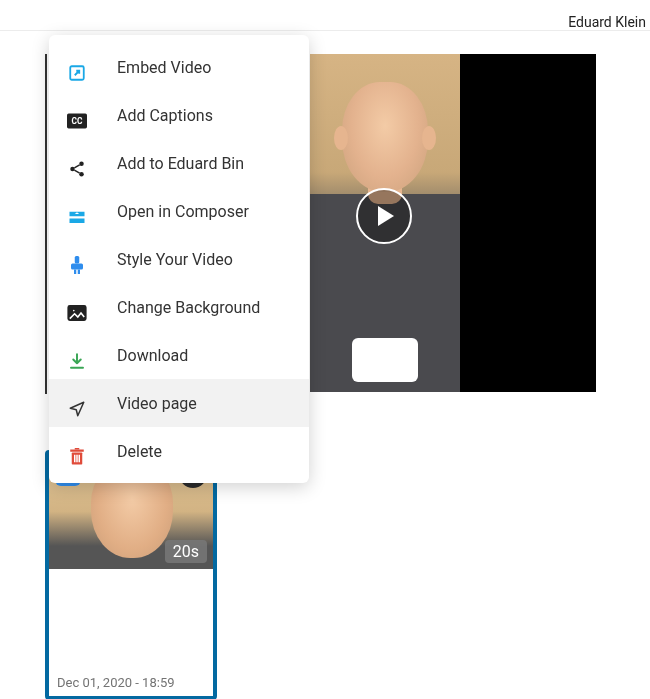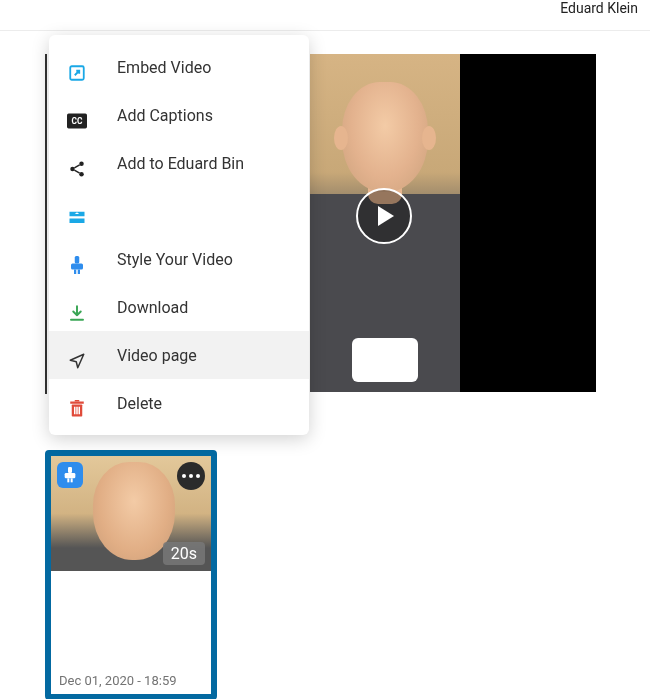--- a/index.html
+++ b/index.html
@@ -9,22 +9,22 @@
       width: 650px;
       height: 699px;
       position: relative;
     }
     .header {
       position: absolute;
       top: 0;
       right: 0;
       height: 30px;
       display: flex;
-      align-items: flex-start;
-      padding-right: 12px;
+      align-items: flex-end;
+      padding-right: 4px;
     }
     .user-name {
       font-size: 14px;
       color: #222;
     }
     .top-divider {
       position: absolute;
       top: 30px;
       left: 0;
       right: 0;
@@ -116,21 +116,21 @@
     }
     .menu-item.highlight { background:#f2f2f2; }
     .menu-icon{
       width:20px; height:20px; flex:0 0 20px;
       display:flex; align-items:center; justify-content:center;margin-top:12px;
     }
     .video-card{
       position:absolute;
       top:450px; left:45px;
       width:172px; height:250px;
-      border:6px solid #0369a1;
+      border:4px solid #0369a1;
       border-radius:4px;
       background:#fff;
       overflow:hidden;
     }
     .thumb{
       width:100%; height:115px;
       background: linear-gradient(180deg, #e3c89a 0%, #d2b383 50%, #555 80%);
       position:relative;
     }
     .thumb .head2{
@@ -221,34 +221,45 @@
   </div>
 
   <div class="menu-item">
     <span class="menu-icon">
       <svg width="18" height="18" viewBox="0 0 24 24">
           <rect x="2" y="5" width="20" height="6" fill="#1aa8e6"></rect>
           <rect x="2" y="14" width="20" height="6" fill="#1aa8e6"></rect>
           <polygon points="9,8 15,8 12,5.5" fill="#fff"></polygon>
         </svg>
     </span>
+    <span>Open in Composer</span>
   </div>
 
   <div class="menu-item">
     <span class="menu-icon">
       <svg width="16" height="18" viewBox="0 0 20 24" fill="#2f8ded">
           <rect x="7" y="0" width="6" height="10" rx="2"></rect>
           <rect x="2" y="10" width="16" height="8" rx="2"></rect>
           <rect x="6" y="18" width="3" height="6"></rect>
           <rect x="11" y="18" width="3" height="6"></rect>
         </svg>
     </span>
     <span>Style Your Video</span>
   </div>
 
+  <div class="menu-item">
+    <span class="menu-icon">
+      <svg width="20" height="16" viewBox="0 0 24 20" fill="none" stroke="#222" stroke-width="2">
+          <rect x="1" y="1" width="22" height="18" rx="2" fill="#222"></rect>
+          <circle cx="8" cy="7" r="2" fill="#fff"></circle>
+          <path d="M3 17l6-6 4 4 4-5 4 5" stroke="#fff" fill="none"></path>
+        </svg>
+    </span>
+    <span>Change Background</span>
+  </div>
 
 
   <div class="menu-item">
     <span class="menu-icon">
       <svg width="18" height="18" viewBox="0 0 24 24" fill="none" stroke="#3aa655" stroke-width="2.6" stroke-linecap="round" stroke-linejoin="round">
           <path d="M12 3v12M7 10l5 5 5-5M4 21h16"></path>
         </svg>
     </span>
     <span>Download</span>
   </div>

